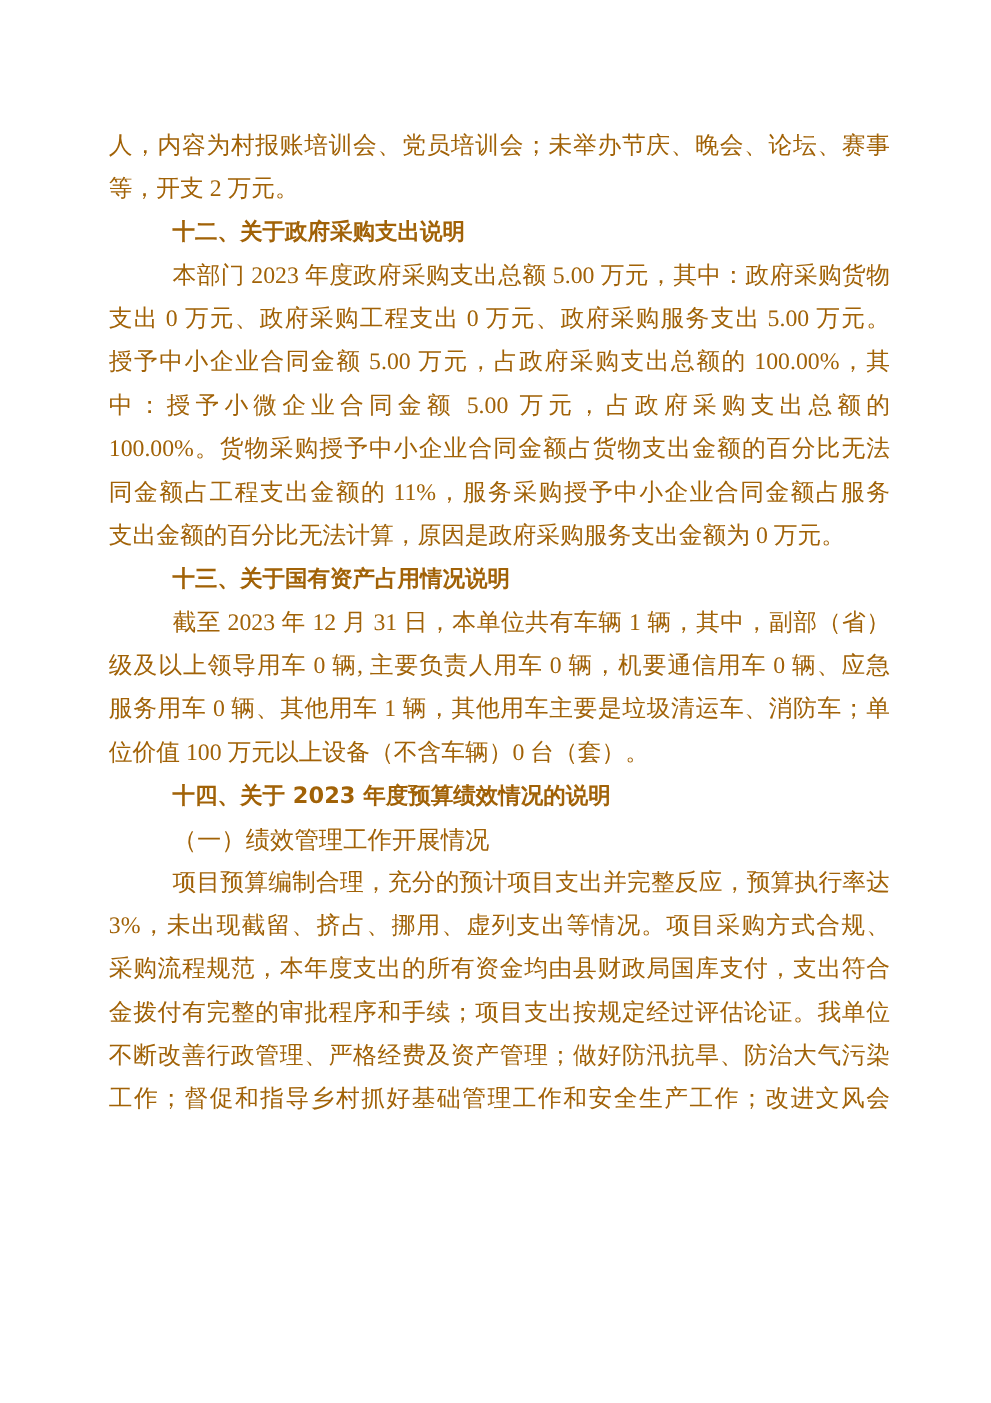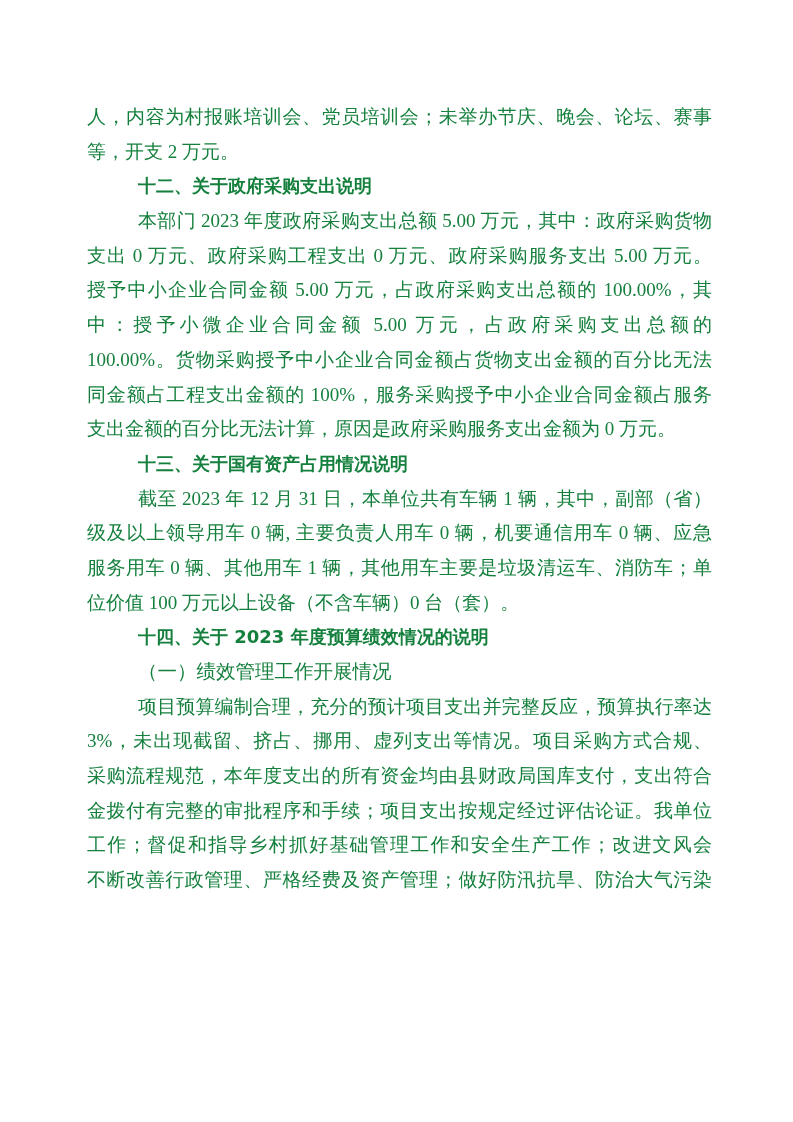--- a/index.html
+++ b/index.html
@@ -3,21 +3,21 @@
 <meta charset="utf-8">
 <style>
   html, body { margin: 0; padding: 0; background: #ffffff; }
   .page {
     position: relative;
     width: 793px;
     height: 1122px;
     background: #ffffff;
     overflow: hidden;
     font-family: "Liberation Serif", "DejaVu Serif", serif;
-    color: #15803d;
+    color: #a16207;
   }
   .content {
     position: absolute;
     left: 87px;
     top: 100px;
     width: 625px;
   }
   .ln {
     font-size: 19px;
     height: 34.7px;
@@ -56,29 +56,29 @@
 <div class="page">
   <div class="content">
     <div class="ln stretch">人，内容为村报账培训会、党员培训会；未举办节庆、晚会、论坛、赛事</div>
     <div class="ln pend">等，开支 2 万元。</div>
     <div class="ln h">十二、关于政府采购支出说明</div>
     <div class="ln stretch indent">本部门 2023 年度政府采购支出总额 5.00 万元，其中：政府采购货物</div>
     <div class="ln stretch">支出 0 万元、政府采购工程支出 0 万元、政府采购服务支出 5.00 万元。</div>
     <div class="ln stretch">授予中小企业合同金额 5.00 万元，占政府采购支出总额的 100.00%，其</div>
     <div class="ln stretch">中：授予小微企业合同金额 5.00 万元，占政府采购支出总额的</div>
     <div class="ln stretch">100.00%。货物采购授予中小企业合同金额占货物支出金额的百分比无法</div>
-    <div class="ln stretch">同金额占工程支出金额的 100%，服务采购授予中小企业合同金额占服务</div>
+    <div class="ln stretch">同金额占工程支出金额的 11%，服务采购授予中小企业合同金额占服务</div>
     <div class="ln pend">支出金额的百分比无法计算，原因是政府采购服务支出金额为 0 万元。</div>
     <div class="ln h">十三、关于国有资产占用情况说明</div>
     <div class="ln stretch indent">截至 2023 年 12 月 31 日，本单位共有车辆 1 辆，其中，副部（省）</div>
     <div class="ln stretch">级及以上领导用车 0 辆, 主要负责人用车 0 辆，机要通信用车 0 辆、应急</div>
     <div class="ln stretch">服务用车 0 辆、其他用车 1 辆，其他用车主要是垃圾清运车、消防车；单</div>
     <div class="ln pend">位价值 100 万元以上设备（不含车辆）0 台（套）。</div>
     <div class="ln h">十四、关于 2023 年度预算绩效情况的说明</div>
     <div class="ln sh">（一）绩效管理工作开展情况</div>
     <div class="ln stretch indent">项目预算编制合理，充分的预计项目支出并完整反应，预算执行率达</div>
     <div class="ln stretch">3%，未出现截留、挤占、挪用、虚列支出等情况。项目采购方式合规、</div>
     <div class="ln stretch">采购流程规范，本年度支出的所有资金均由县财政局国库支付，支出符合</div>
     <div class="ln stretch">金拨付有完整的审批程序和手续；项目支出按规定经过评估论证。我单位</div>
+    <div class="ln stretch">不断改善行政管理、严格经费及资产管理；做好防汛抗旱、防治大气污染</div>
     <div class="ln stretch">工作；督促和指导乡村抓好基础管理工作和安全生产工作；改进文风会</div>
-    <div class="ln stretch">不断改善行政管理、严格经费及资产管理；做好防汛抗旱、防治大气污染</div>
   </div>
 </div>
 
 </body></html>

